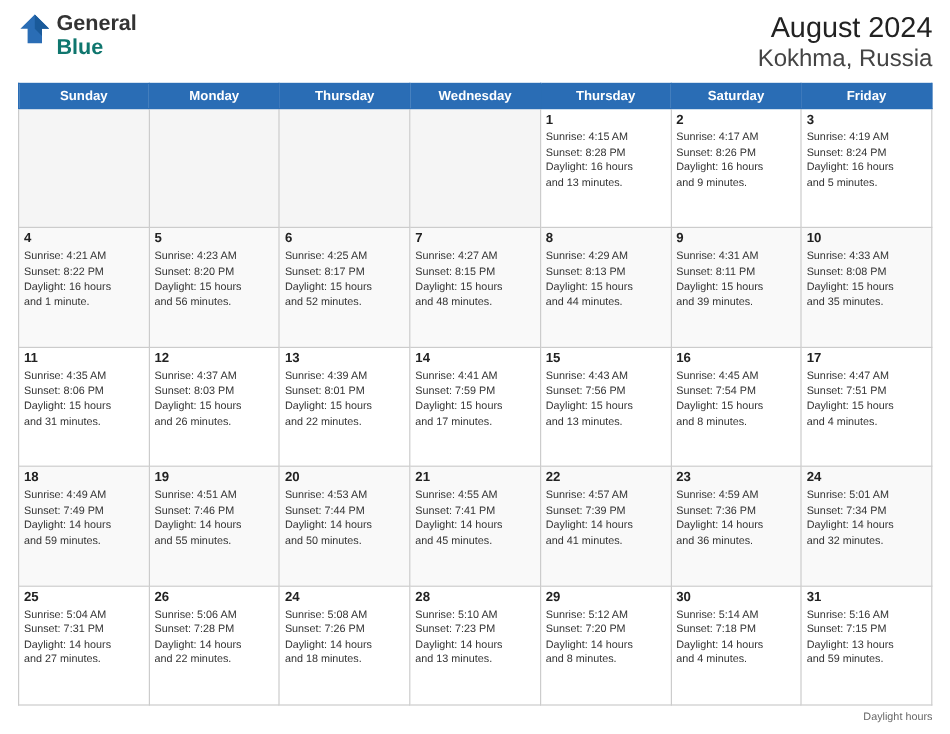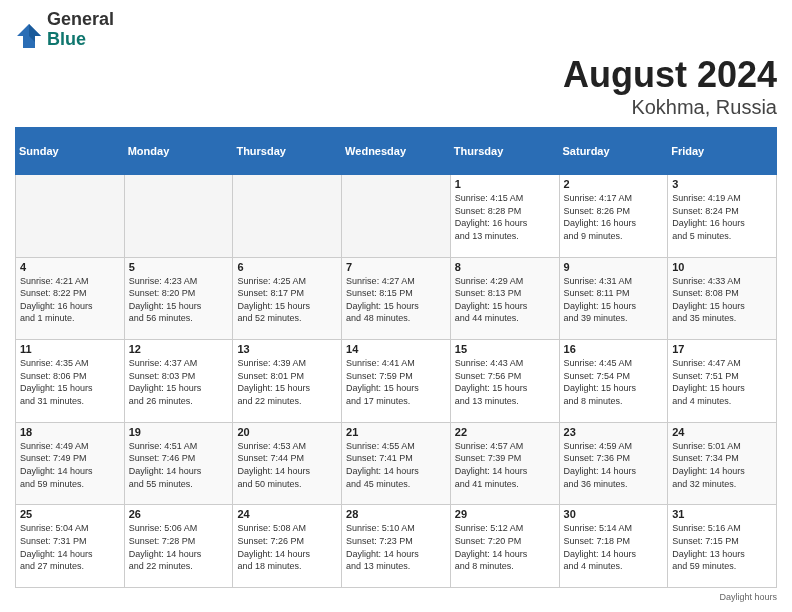--- a/index.html
+++ b/index.html
@@ -18,61 +18,60 @@
       flex-direction: column;
     }
     .header {
       display: flex;
       justify-content: space-between;
       align-items: flex-start;
       margin-bottom: 8px;
     }
     .logo {
       display: flex;
-      align-items: flex-end;
+      align-items: flex-start;
       gap: 4px;
     }
     .logo-text {
       font-size: 18px;
       font-weight: bold;
       line-height: 1.1;
     }
     .logo-general { color: #333; }
     .logo-blue { color: #0f766e; }
     .logo-icon {
       width: 28px;
       height: 28px;
     }
     .title-block {
       text-align: right;
     }
     .month-year {
-      font-size: 36px;
-      font-weight: bold;
+      font-size: 24px;
+      font-weight: normal;
       color: #222;
-      margin-top: 44px;
     }
     .location {
       font-size: 20px;
       color: #444;
     }
     .calendar {
       flex: 1;
       border: 1px solid #ccc;
       border-collapse: collapse;
       width: 100%;
       table-layout: fixed;
     }
     .calendar th {
       background: #2a6db5;
       color: #fff;
       font-size: 11px;
       font-weight: bold;
-      padding: 17px 3px;
-      text-align: left;
+      padding: 4px 3px;
+      text-align: center;
       border: 1px solid #2a6db5;
       margin-left: 42px;
     }
     .calendar td {
       border: 1px solid #ccc;
       vertical-align: top;
       padding: 3px 4px;
       font-size: 9.5px;
       color: #222;
       background: #fff;

